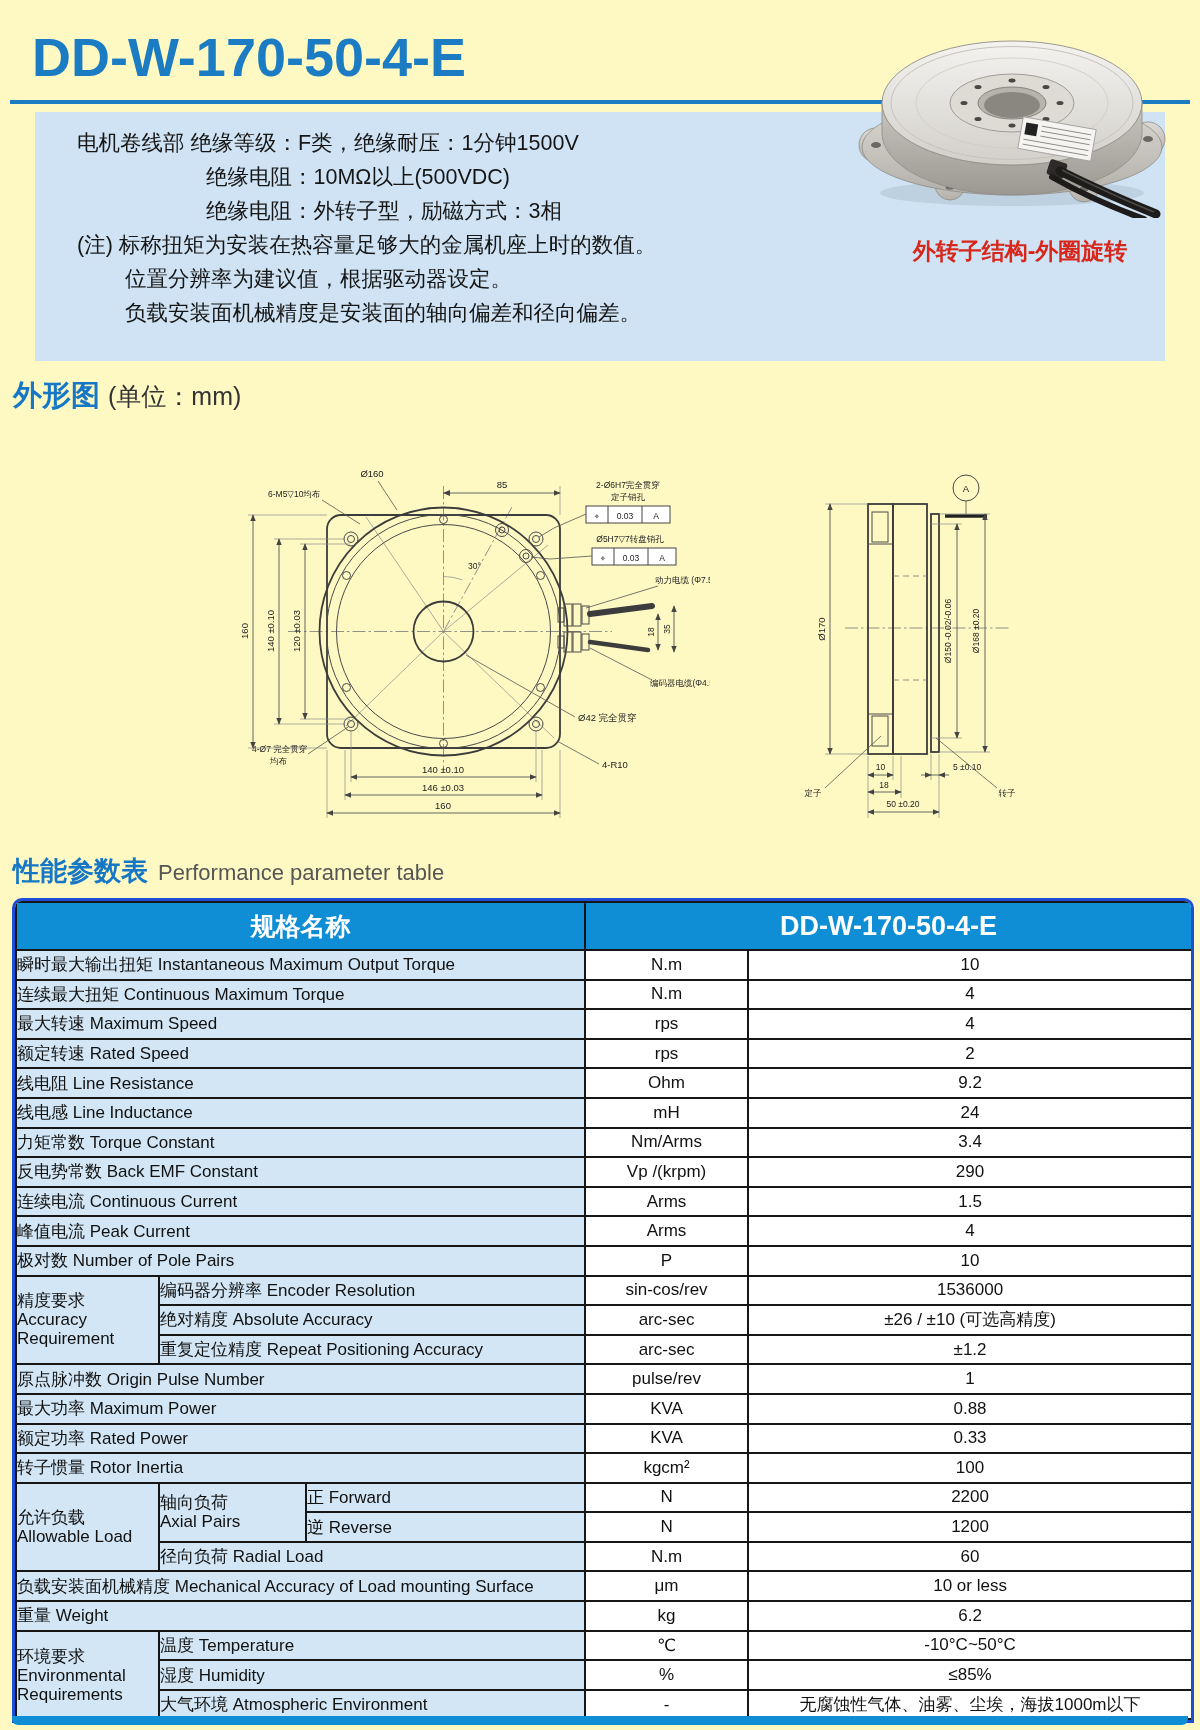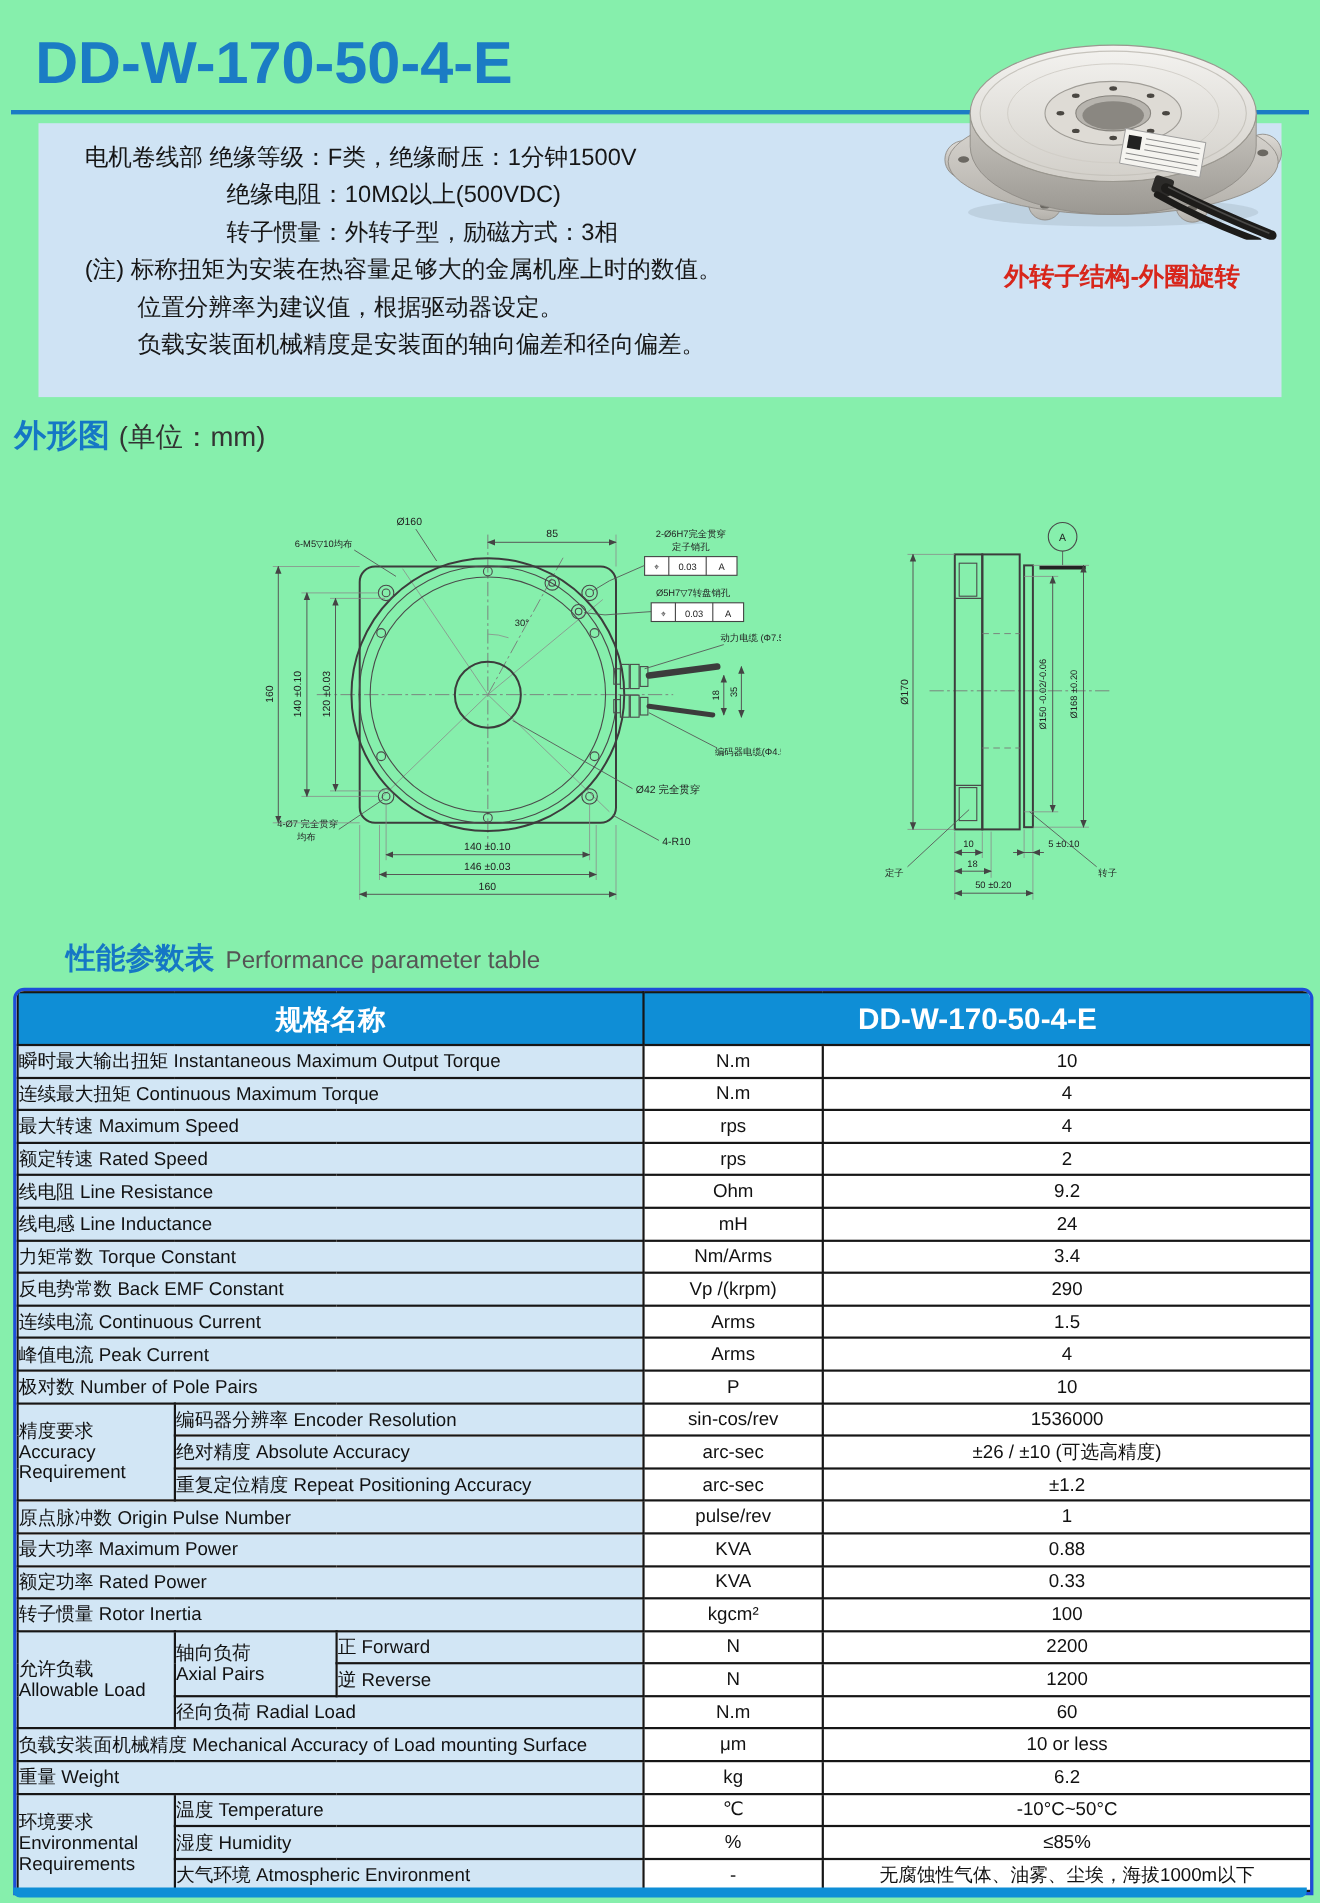--- a/index.html
+++ b/index.html
@@ -1,34 +1,34 @@
 <!DOCTYPE html>
 <html><head>
 <meta charset="utf-8">
 <style>
   html,body{margin:0;padding:0;background:#ffffff;}
   body{font-family:"Liberation Sans","DejaVu Sans",sans-serif;}
-  .page{position:relative;width:1200px;height:1730px;background:#86efac;overflow:hidden;}
+  .page{position:relative;width:1200px;height:1730px;background:#fef9c3;overflow:hidden;}
 
   .title{position:absolute;left:32px;top:26px;font-size:54px;font-weight:bold;color:#1b7cc4;letter-spacing:0;}
   .rule{position:absolute;left:10px;top:100px;width:1180px;height:4px;background:#1b7cc4;}
 
   .info-box{position:absolute;left:35px;top:112px;width:1130px;height:249px;background:#cfe3f4;}
   .info-line{margin-left:42px;font-size:21.5px;color:#161616;line-height:34px;white-space:nowrap;}
   .ln-first{padding-top:14px;}
   .ln-sub{margin-left:171px;}
   .ln-note-sub{margin-left:90px;}
 
   .photo{position:absolute;left:852px;top:6px;width:320px;height:212px;}
   .caption{position:absolute;left:874px;top:236px;width:292px;text-align:center;font-size:23px;font-weight:bold;color:#d8261b;}
 
   .sec-head{position:absolute;left:13px;font-weight:bold;color:#1577c5;white-space:nowrap;}
   #sec1{top:376px;font-size:29px;}
   #sec1 .unit{font-size:25px;color:#333;font-weight:normal;margin-left:8px;}
-  #sec2{top:853px;font-size:27px;margin-left:47px;}
+  #sec2{top:853px;font-size:27px;}
   #sec2 .en{font-size:22px;color:#555;font-weight:normal;margin-left:10px;}
 
   .drawing{position:absolute;}
   #draw-front{left:150px;top:420px;}
   #draw-side{left:695px;top:428px;}
 
   
   .o2{fill:none;stroke:#3c3c3c;stroke-width:1.8;}
   .o1{fill:none;stroke:#4a4a4a;stroke-width:1;}
   .thin{stroke:#8a8a8a;stroke-width:.7;fill:none;}
@@ -58,21 +58,21 @@
 <body>
 
 <div class="page">
 
   <div class="title">DD-W-170-50-4-E</div>
   <div class="rule"></div>
 
   <div class="info-box">
     <div class="info-line ln-first">电机卷线部  绝缘等级：F类，绝缘耐压：1分钟1500V</div>
     <div class="info-line ln-sub">绝缘电阻：10MΩ以上(500VDC)</div>
-    <div class="info-line ln-sub">转子惯量：外转子型，励磁方式：3相</div>
+    <div class="info-line ln-sub">绝缘电阻：外转子型，励磁方式：3相</div>
     <div class="info-line">(注) 标称扭矩为安装在热容量足够大的金属机座上时的数值。</div>
     <div class="info-line ln-note-sub">位置分辨率为建议值，根据驱动器设定。</div>
     <div class="info-line ln-note-sub">负载安装面机械精度是安装面的轴向偏差和径向偏差。</div>
   </div>
 
   <svg class="photo" viewBox="0 0 320 210">
     <defs>
       <linearGradient id="gTop" x1="0" y1="0" x2="0" y2="1">
         <stop offset="0" stop-color="#f4f3f0"></stop>
           <stop offset="1" stop-color="#d2cfc9"></stop>

